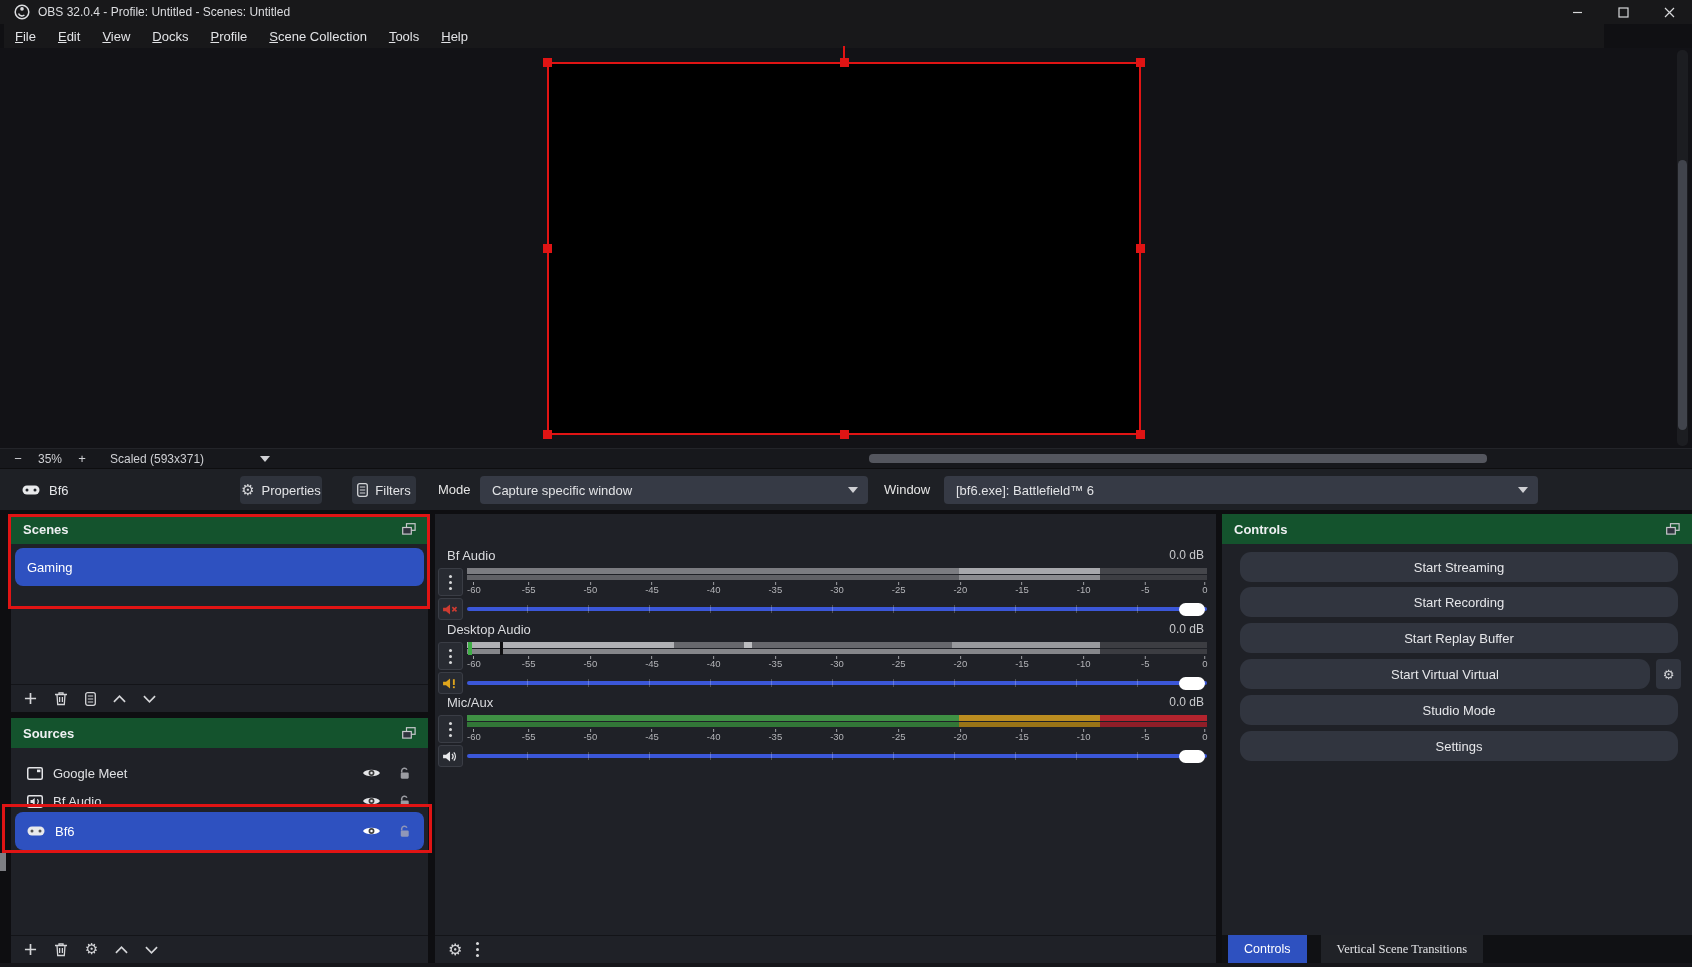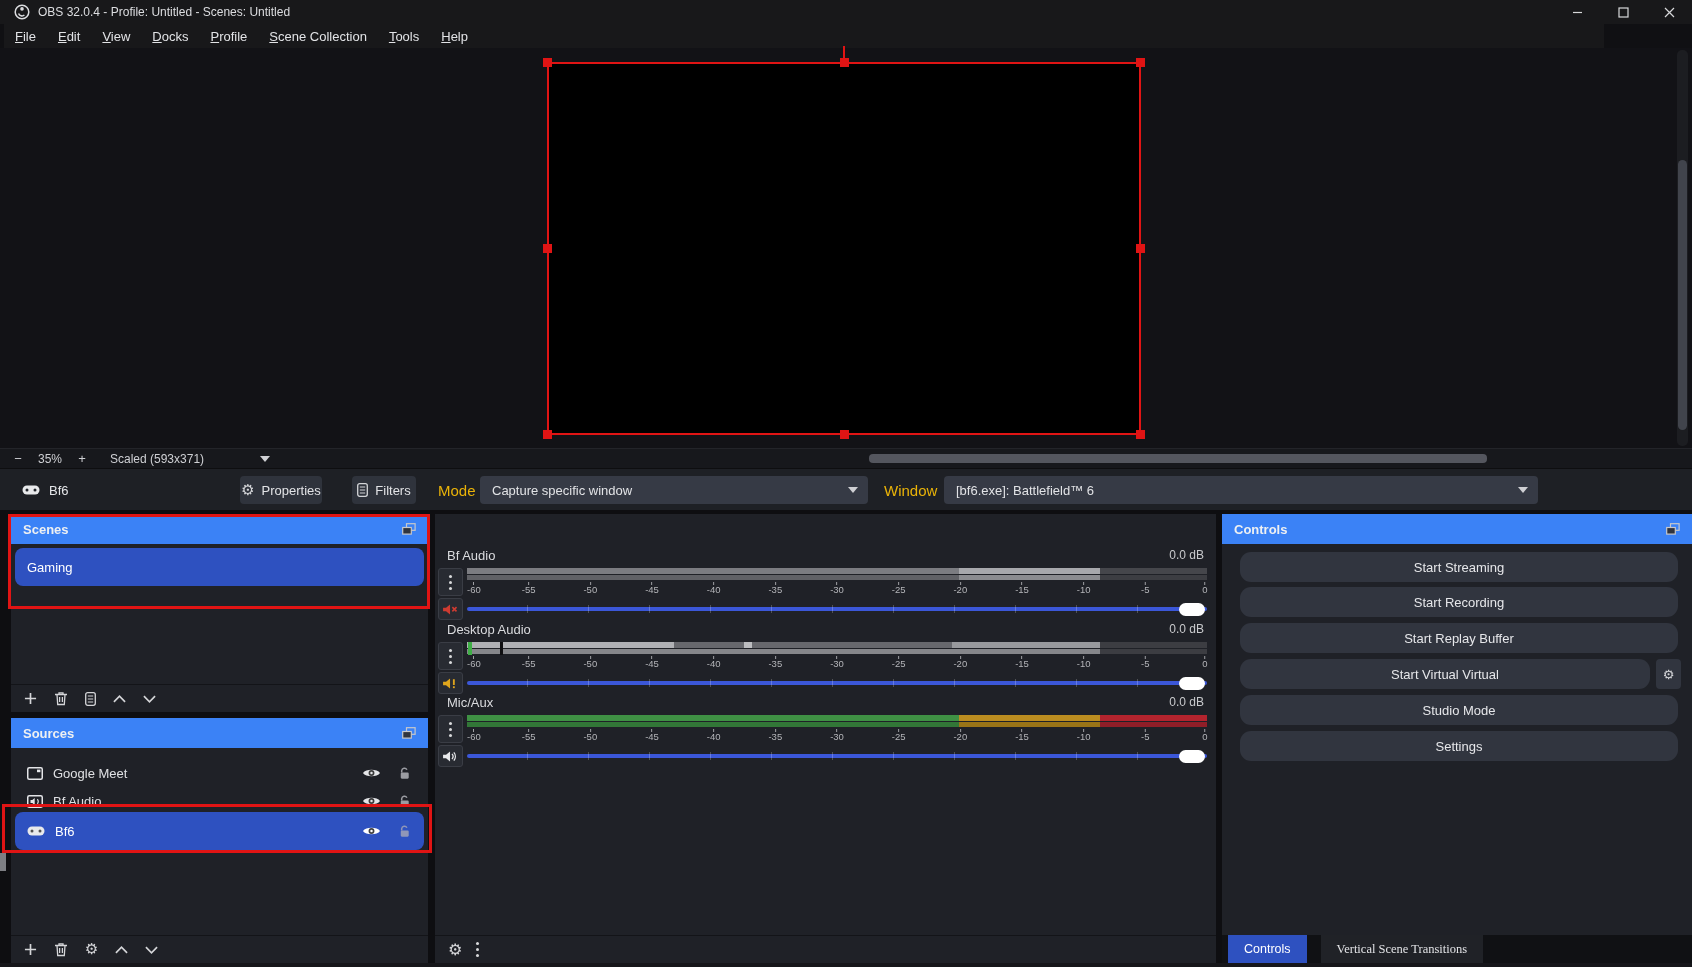--- a/index.html
+++ b/index.html
@@ -38,32 +38,32 @@
   .zoomrow .zscale { margin-left:18px; display:flex; align-items:center; width:160px; justify-content:space-between; }
   .caret { width:0; height:0; border-left:5px solid transparent; border-right:5px solid transparent; border-top:6px solid #cfd0d4; }
   .hscroll-thumb { position:absolute; left:869px; top:5px; width:618px; height:9px; background:#54565e; border-radius:4px; }
 
   
   .sourcebar { position:absolute; left:0; top:468px; width:1692px; height:42px; background:#1e2025; border-top:1px solid #0e0e10; }
   .sourcebar .src-id { position:absolute; left:22px; top:0; height:42px; display:flex; align-items:center; gap:9px; font-size:13px; color:#e6e7ea; }
   .tbtn { position:absolute; top:7px; height:28px; background:#2f333c; border-radius:4px; display:flex; align-items:center; justify-content:center; gap:7px; font-size:13px; color:#e2e3e6; }
   .btn-properties { left:240px; width:82px; }
   .btn-filters { left:352px; width:64px; }
-  .lbl { position:absolute; top:13px; font-size:15px; color:#eab308; }
+  .lbl { position:absolute; top:13px; font-size:13px; color:#e5e5e5; }
   .lbl-mode { left:438px; } .lbl-window { left:884px; }
   .dd { position:absolute; top:7px; height:28px; background:#363a45; border-radius:4px; display:flex; align-items:center; font-size:13px; color:#e2e3e6; padding:0 12px; }
   .dd .caret { position:absolute; right:10px; }
   .dd-mode { left:480px; width:388px; }
   .dd-window { left:944px; width:594px; }
   .gear { font-family:"DejaVu Sans",sans-serif; font-size:15px; line-height:1; color:#d4d5d8; }
 
   
   .docks { position:absolute; left:0; top:510px; width:1692px; height:453px; background:#0e0e11; }
   .dock { position:absolute; background:#1f2127; }
-  .dock-header { height:30px; background:#3b82f6; display:flex; align-items:center; padding:0 12px; }
+  .dock-header { height:30px; background:#14532d; display:flex; align-items:center; padding:0 12px; }
   .dock-header .dtitle { font-size:13px; font-weight:700; color:#eef0f2; }
   .dock-header .popup { margin-left:auto; display:inline-flex; }
   .dock-scenes { left:11px; top:4px; width:417px; height:198px; }
   .dock-sources { left:11px; top:208px; width:417px; height:245px; }
   .dock-mixer { left:435px; top:4px; width:781px; height:449px; }
   .dock-controls { left:1222px; top:4px; width:470px; height:449px; }
 
   .list-item { position:absolute; left:4px; width:409px; height:38px; border-radius:8px; display:flex; align-items:center; padding:0 12px; font-size:13px; color:#dfe0e3; }
   .list-item.selected { background:#2e51c0; color:#fff; }
   .list-item .s-icon { display:inline-flex; margin-right:10px; }

